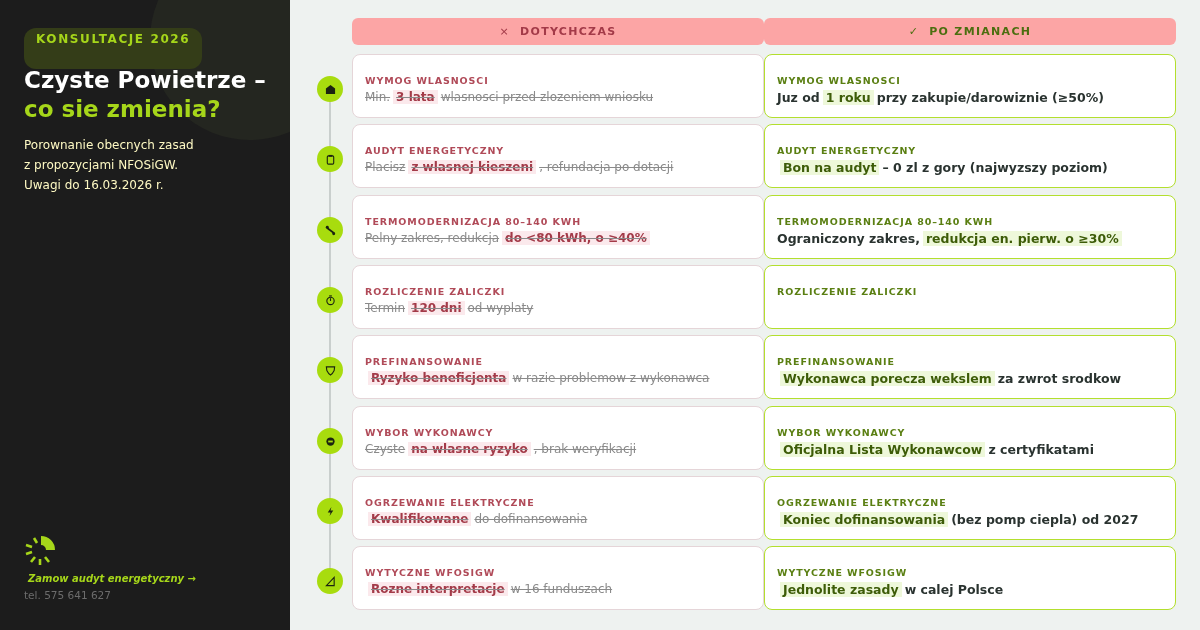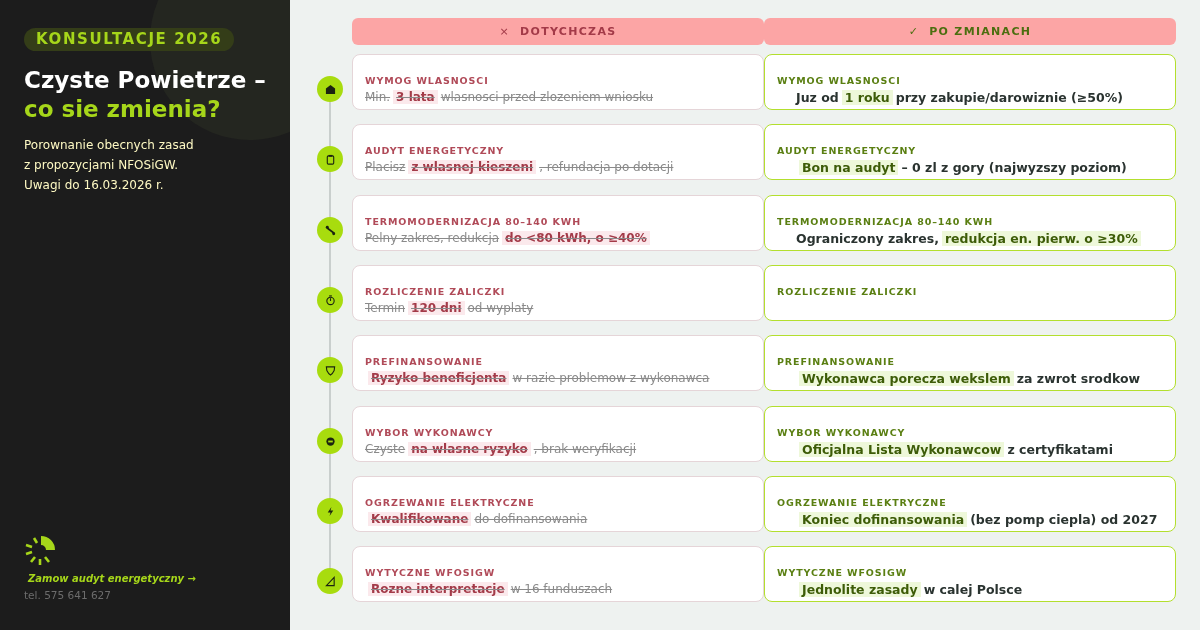--- a/index.html
+++ b/index.html
@@ -1,48 +1,48 @@
 <!DOCTYPE html>
 <html><head>
 <meta charset="utf-8">
 <style>
   * { box-sizing: border-box; margin: 0; padding: 0; }
   html, body { width: 1200px; height: 630px; overflow: hidden; }
   body { font-family: "DejaVu Sans", sans-serif; background: #eef2f0; position: relative; }
 
   .sidebar { position: absolute; left: 0; top: 0; width: 290px; height: 630px; background: #1c1c1c; overflow: hidden; }
   .sidebar .glow { position: absolute; left: 150px; top: -60px; width: 200px; height: 200px; border-radius: 50%; background: #242620; }
-  .badge { position: absolute; left: 24px; top: 28px; height: 23px; padding: 0 12px; border-radius: 12px; background: #343d18; color: #a6d61a; font-size: 15px; font-weight: bold; letter-spacing: 1.6px; line-height: 23px; }
+  .badge { position: absolute; left: 24px; top: 28px; height: 41px; padding: 0 12px; border-radius: 12px; background: #343d18; color: #a6d61a; font-size: 12px; font-weight: bold; letter-spacing: 1.6px; line-height: 23px; }
   .title { position: absolute; left: 24px; top: 66px; font-size: 23px; font-weight: bold; line-height: 29px; color: #ffffff; }
   .title .accent { color: #a6d61a; display: block; }
   .subtitle { position: absolute; left: 24px; top: 135px; font-size: 12px; line-height: 20px; color: #fef9c3; width: 250px; }
   .subtitle span { display: block; }
   .logo { position: absolute; left: 24px; top: 533px; width: 34px; height: 34px; }
   .cta { position: absolute; left: 28px; top: 573px; font-size: 10px; font-weight: bold; color: #a6d61a; cursor: pointer; font-style: italic; }
   .phone { position: absolute; left: 24px; top: 589px; font-size: 10.5px; color: #6c6c6c; }
 
   .head { position: absolute; top: 18px; height: 27px; border-radius: 6px; font-size: 11px; font-weight: bold; letter-spacing: 1.3px; text-align: center; line-height: 27px; }
   .head.old { left: 352px; width: 412px; background: #fca5a5; color: #a33a48; }
   .head.new { left: 764px; width: 412px; background: #fca5a5; color: #4b6e0f; }
   .head .mark { margin-right: 10px; font-weight: normal; }
 
   .timeline { position: absolute; left: 329px; top: 90px; width: 2px; height: 490px; background: #c9cfcd; }
   .dot { position: absolute; left: 317px; width: 26px; height: 26px; border-radius: 50%; background: #a8dc0e; display: flex; align-items: center; justify-content: center; }
   .dot svg { width: 11px; height: 11px; }
 
-  .card { position: absolute; height: 56px; background: #ffffff; border-radius: 8px; padding: 0 0; }
+  .card { position: absolute; height: 64px; background: #ffffff; border-radius: 8px; padding: 0 0; }
   .card.old { left: 352px; width: 412px; border: 1px solid #e5d5d8; }
   .card.new { left: 764px; width: 412px; border: 1.5px solid #b3df2e; }
   .card .label { position: absolute; left: 12px; top: 20px; font-size: 9.5px; font-weight: bold; letter-spacing: 0.9px; }
   .card.old .label { color: #b04a58; }
   .card.new .label { color: #5a7f12; }
   .card .text { position: absolute; left: 12px; top: 35px; font-size: 12px; white-space: nowrap; }
   .card.old .text { color: #8a8a8a; text-decoration: line-through; }
   .card.old .hl { background: #fbe9ec; color: #a33a48; font-weight: bold; padding: 0 3px; margin: 0 3px; }
-  .card.new .text { color: #2a3330; font-weight: bold; font-size: 12.5px; margin-left: 19px; }
+  .card.new .text { color: #2a3330; font-weight: bold; font-size: 12.5px; }
   .card.new .hl { background: #eef8da; color: #3d5c08; padding: 0 3px; margin: 0 3px; }
 </style>
 </head>
 <body>
 
 <div class="sidebar">
   <div class="glow"></div>
   <div class="badge">KONSULTACJE 2026</div>
   <div class="title">
     <span>Czyste Powietrze –</span>

